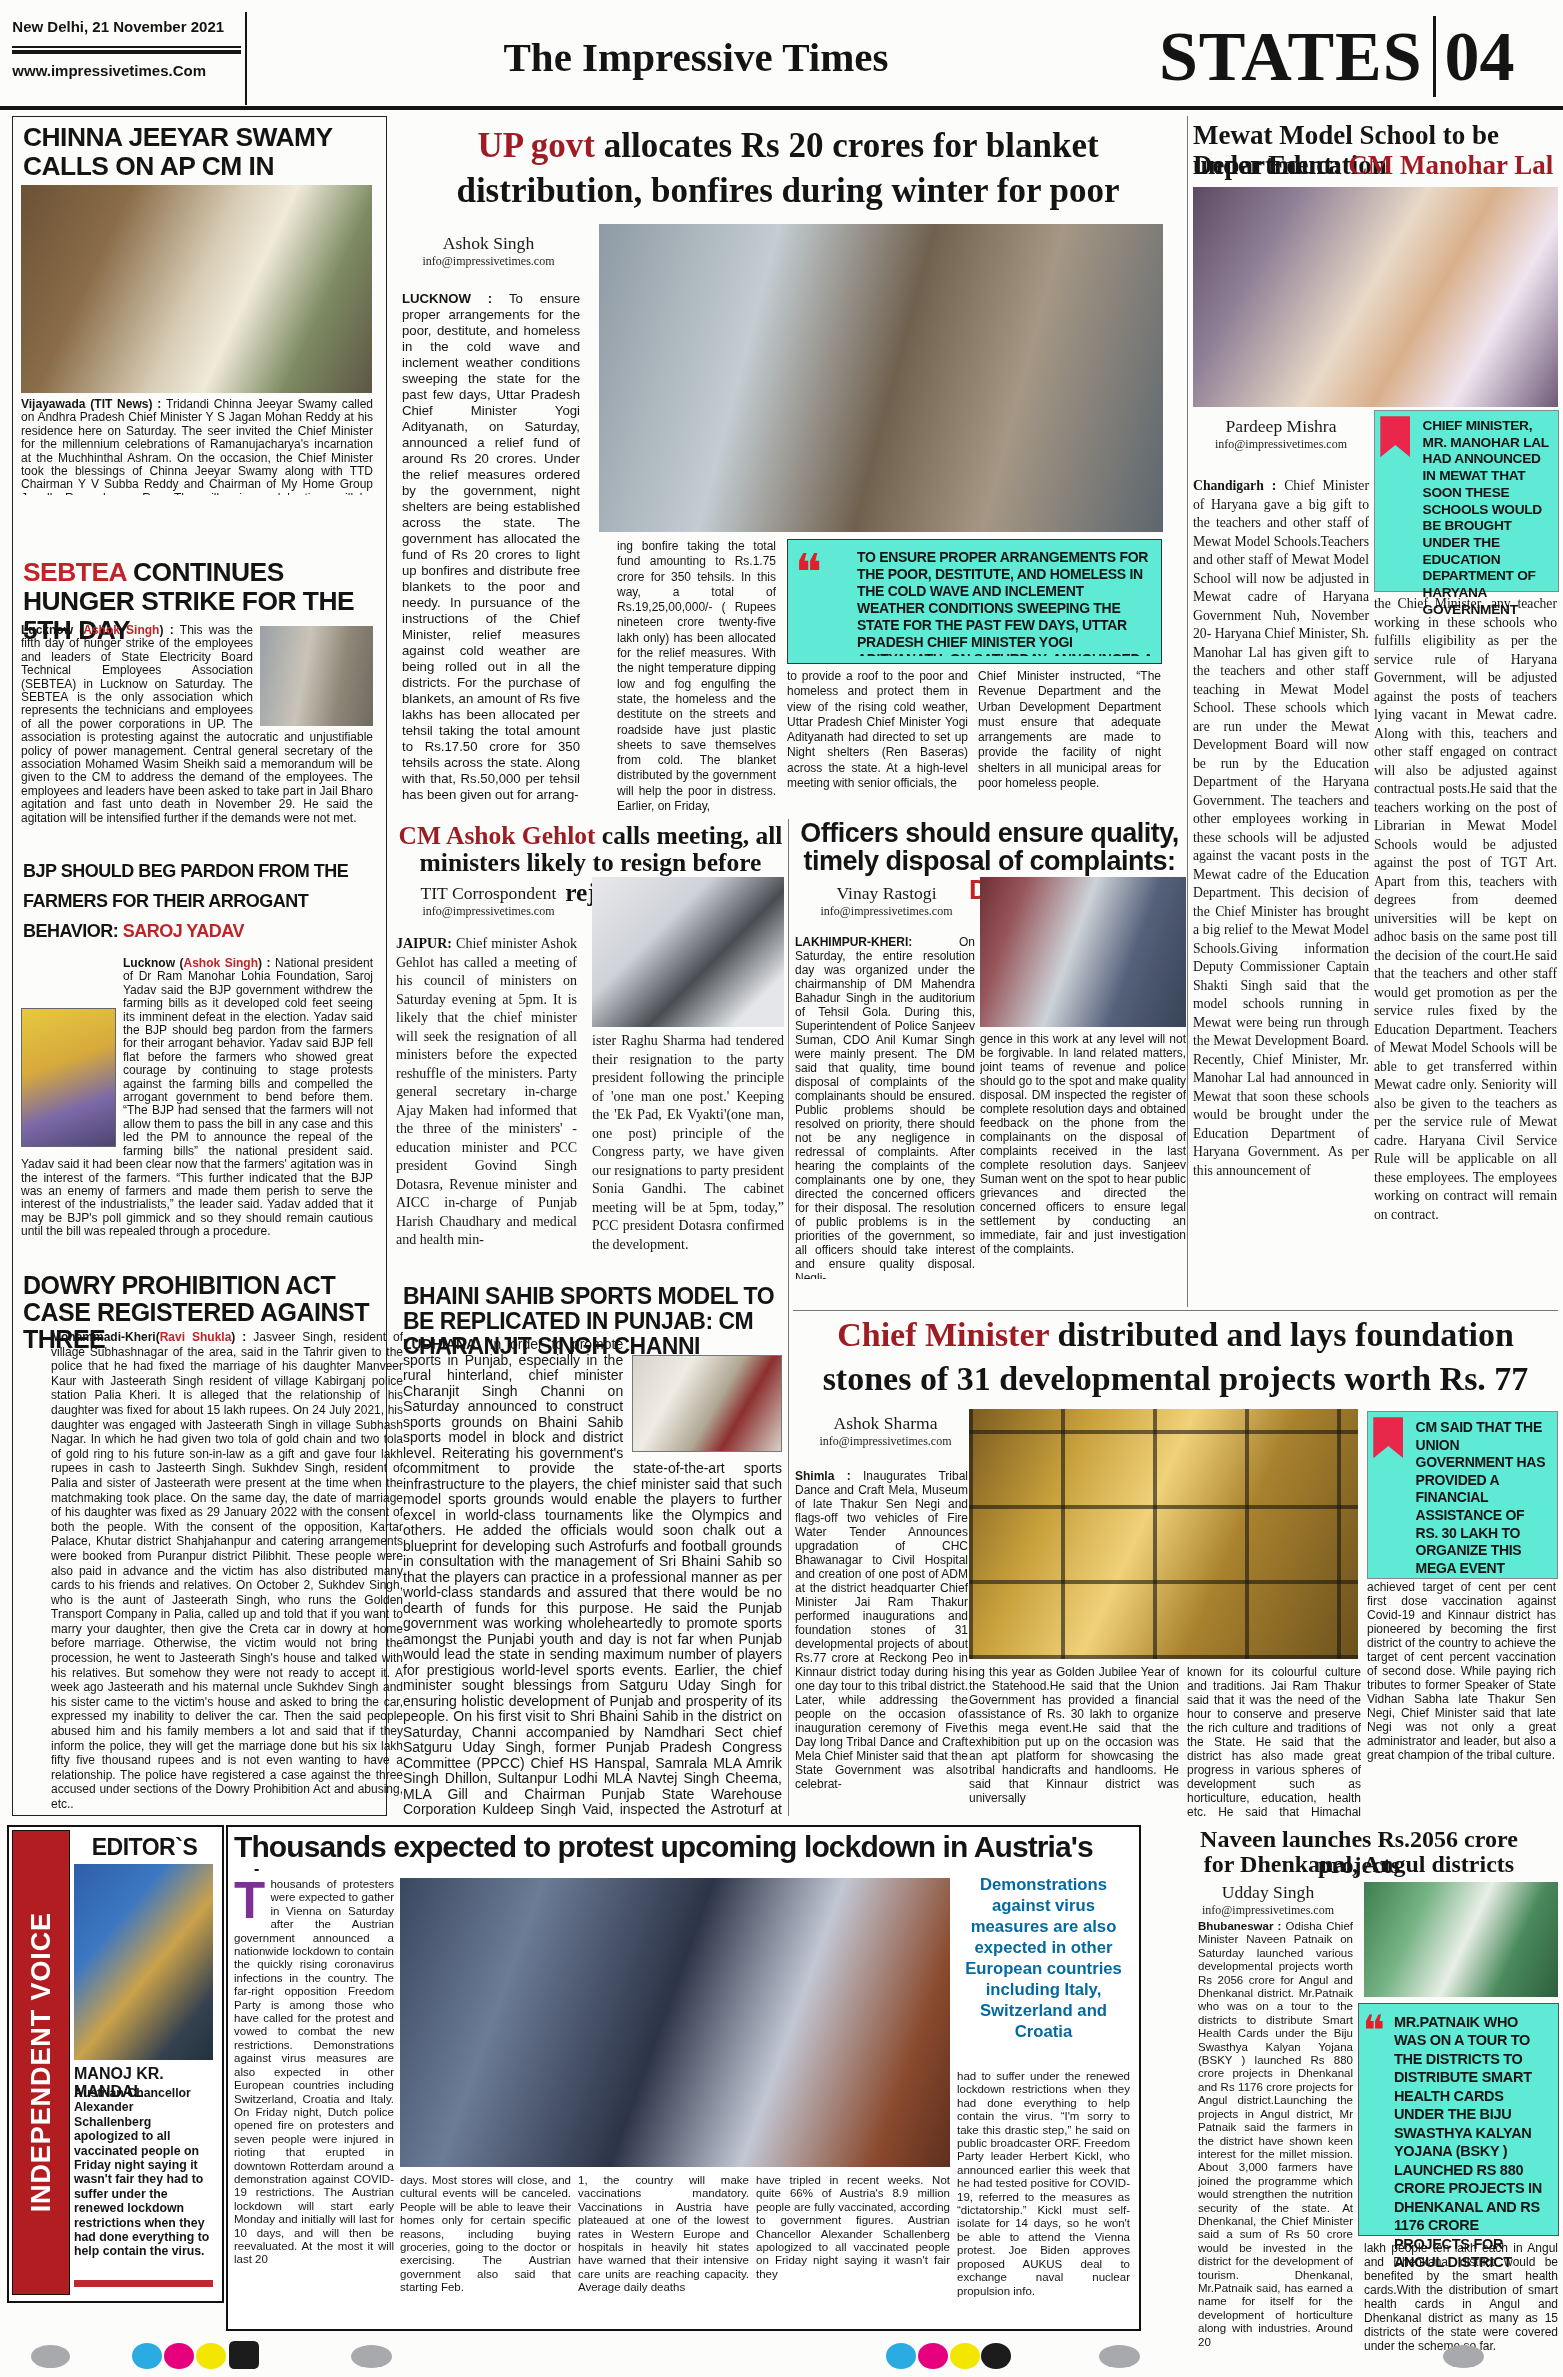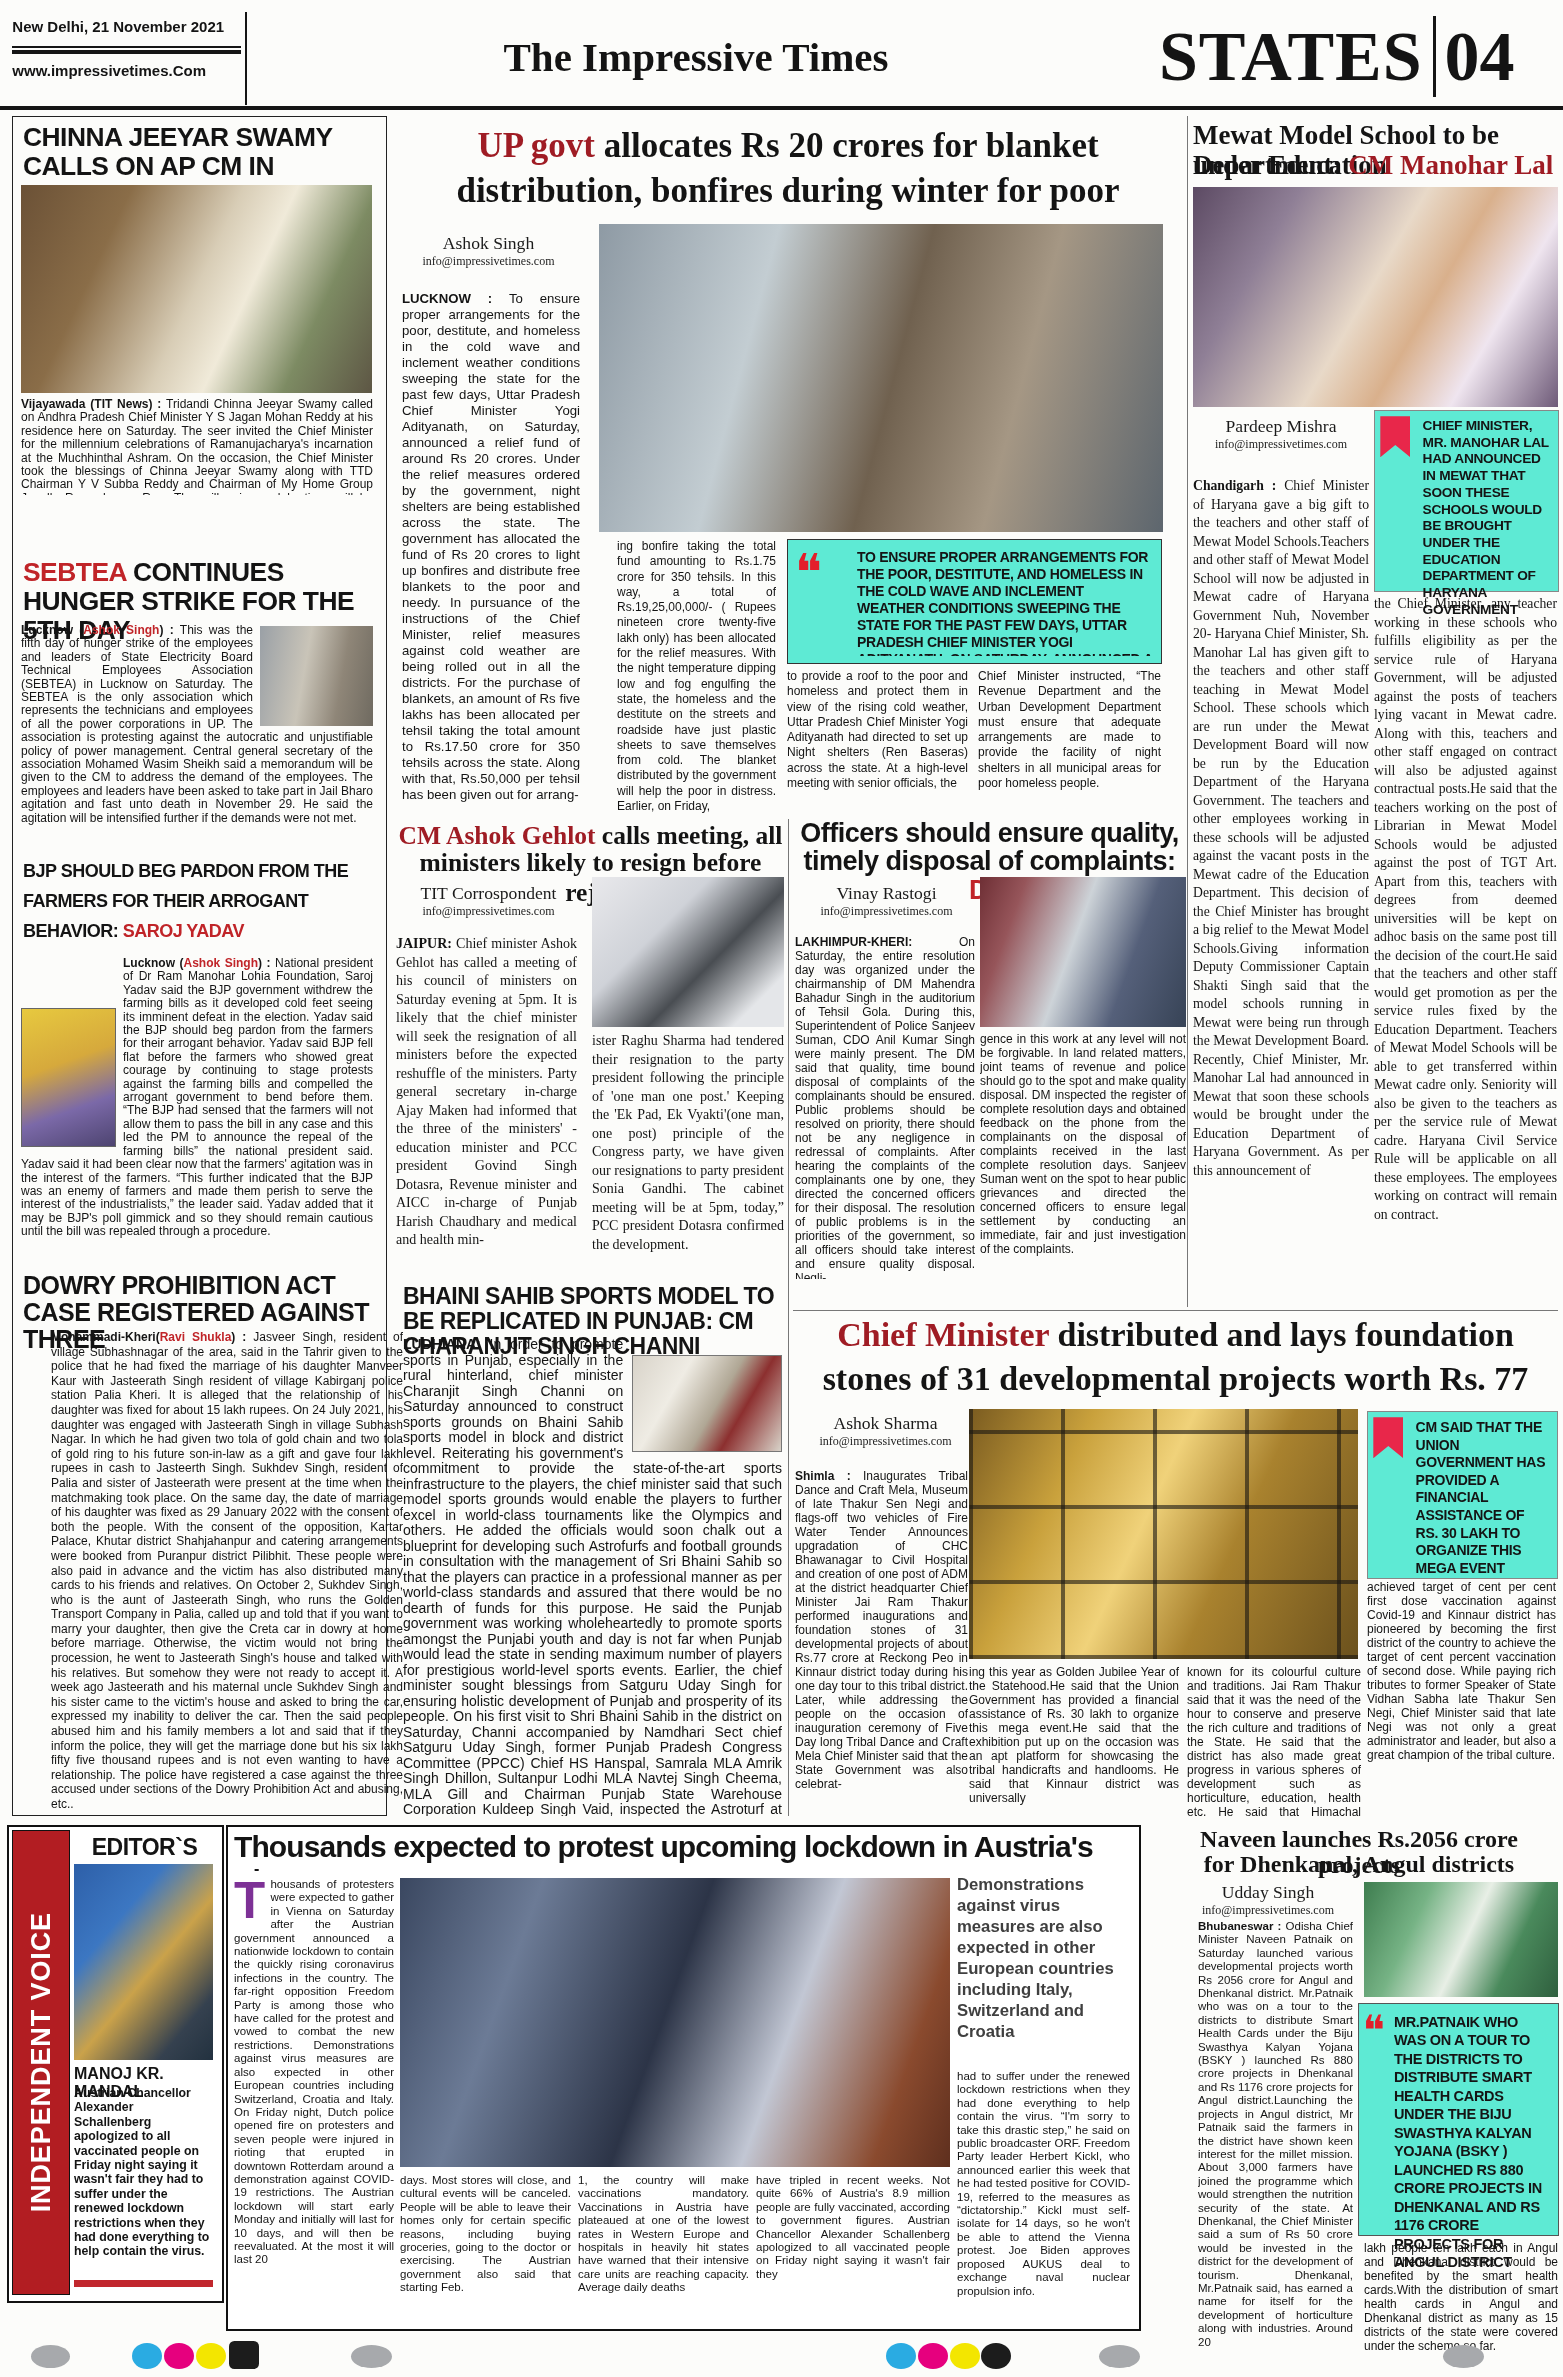--- a/index.html
+++ b/index.html
@@ -8,21 +8,21 @@
   .abs{position:absolute;}
   .serif{font-family:"Liberation Serif",serif;}
   .cond{font-family:"Liberation Sans",sans-serif;font-weight:bold;letter-spacing:-0.5px;}
   .b{font-weight:bold;}
   .just{text-align:justify;text-justify:inter-word;}
   .center{text-align:center;}
   .ovh{overflow:hidden;}
   .rule{position:absolute;background:#151515;}
   .red1{color:#9f1c24;}        
   .red2{color:#c02428;}        
-  .magenta{color:#404040;}
+  .magenta{color:#0369a1;text-align:center;}
   
   .t-left{font-size:12px;line-height:13.4px;}
   .t-dowry{font-size:12px;line-height:14.6px;margin-left:30px;}
   .t-up1{font-size:13.2px;line-height:16px;}
   .t-up2{font-size:12px;line-height:15.3px;}
   .t-sm{font-size:12px;line-height:14px;}
   .t-serif-g{font-family:"Liberation Serif",serif;font-size:14px;line-height:18.5px;}
   .t-serif-m{font-family:"Liberation Serif",serif;font-size:13.7px;line-height:18.5px;}
   .t-bhaini{font-size:14px;line-height:15.5px;}
   .t-vienna{font-size:11.5px;line-height:13.4px;}

